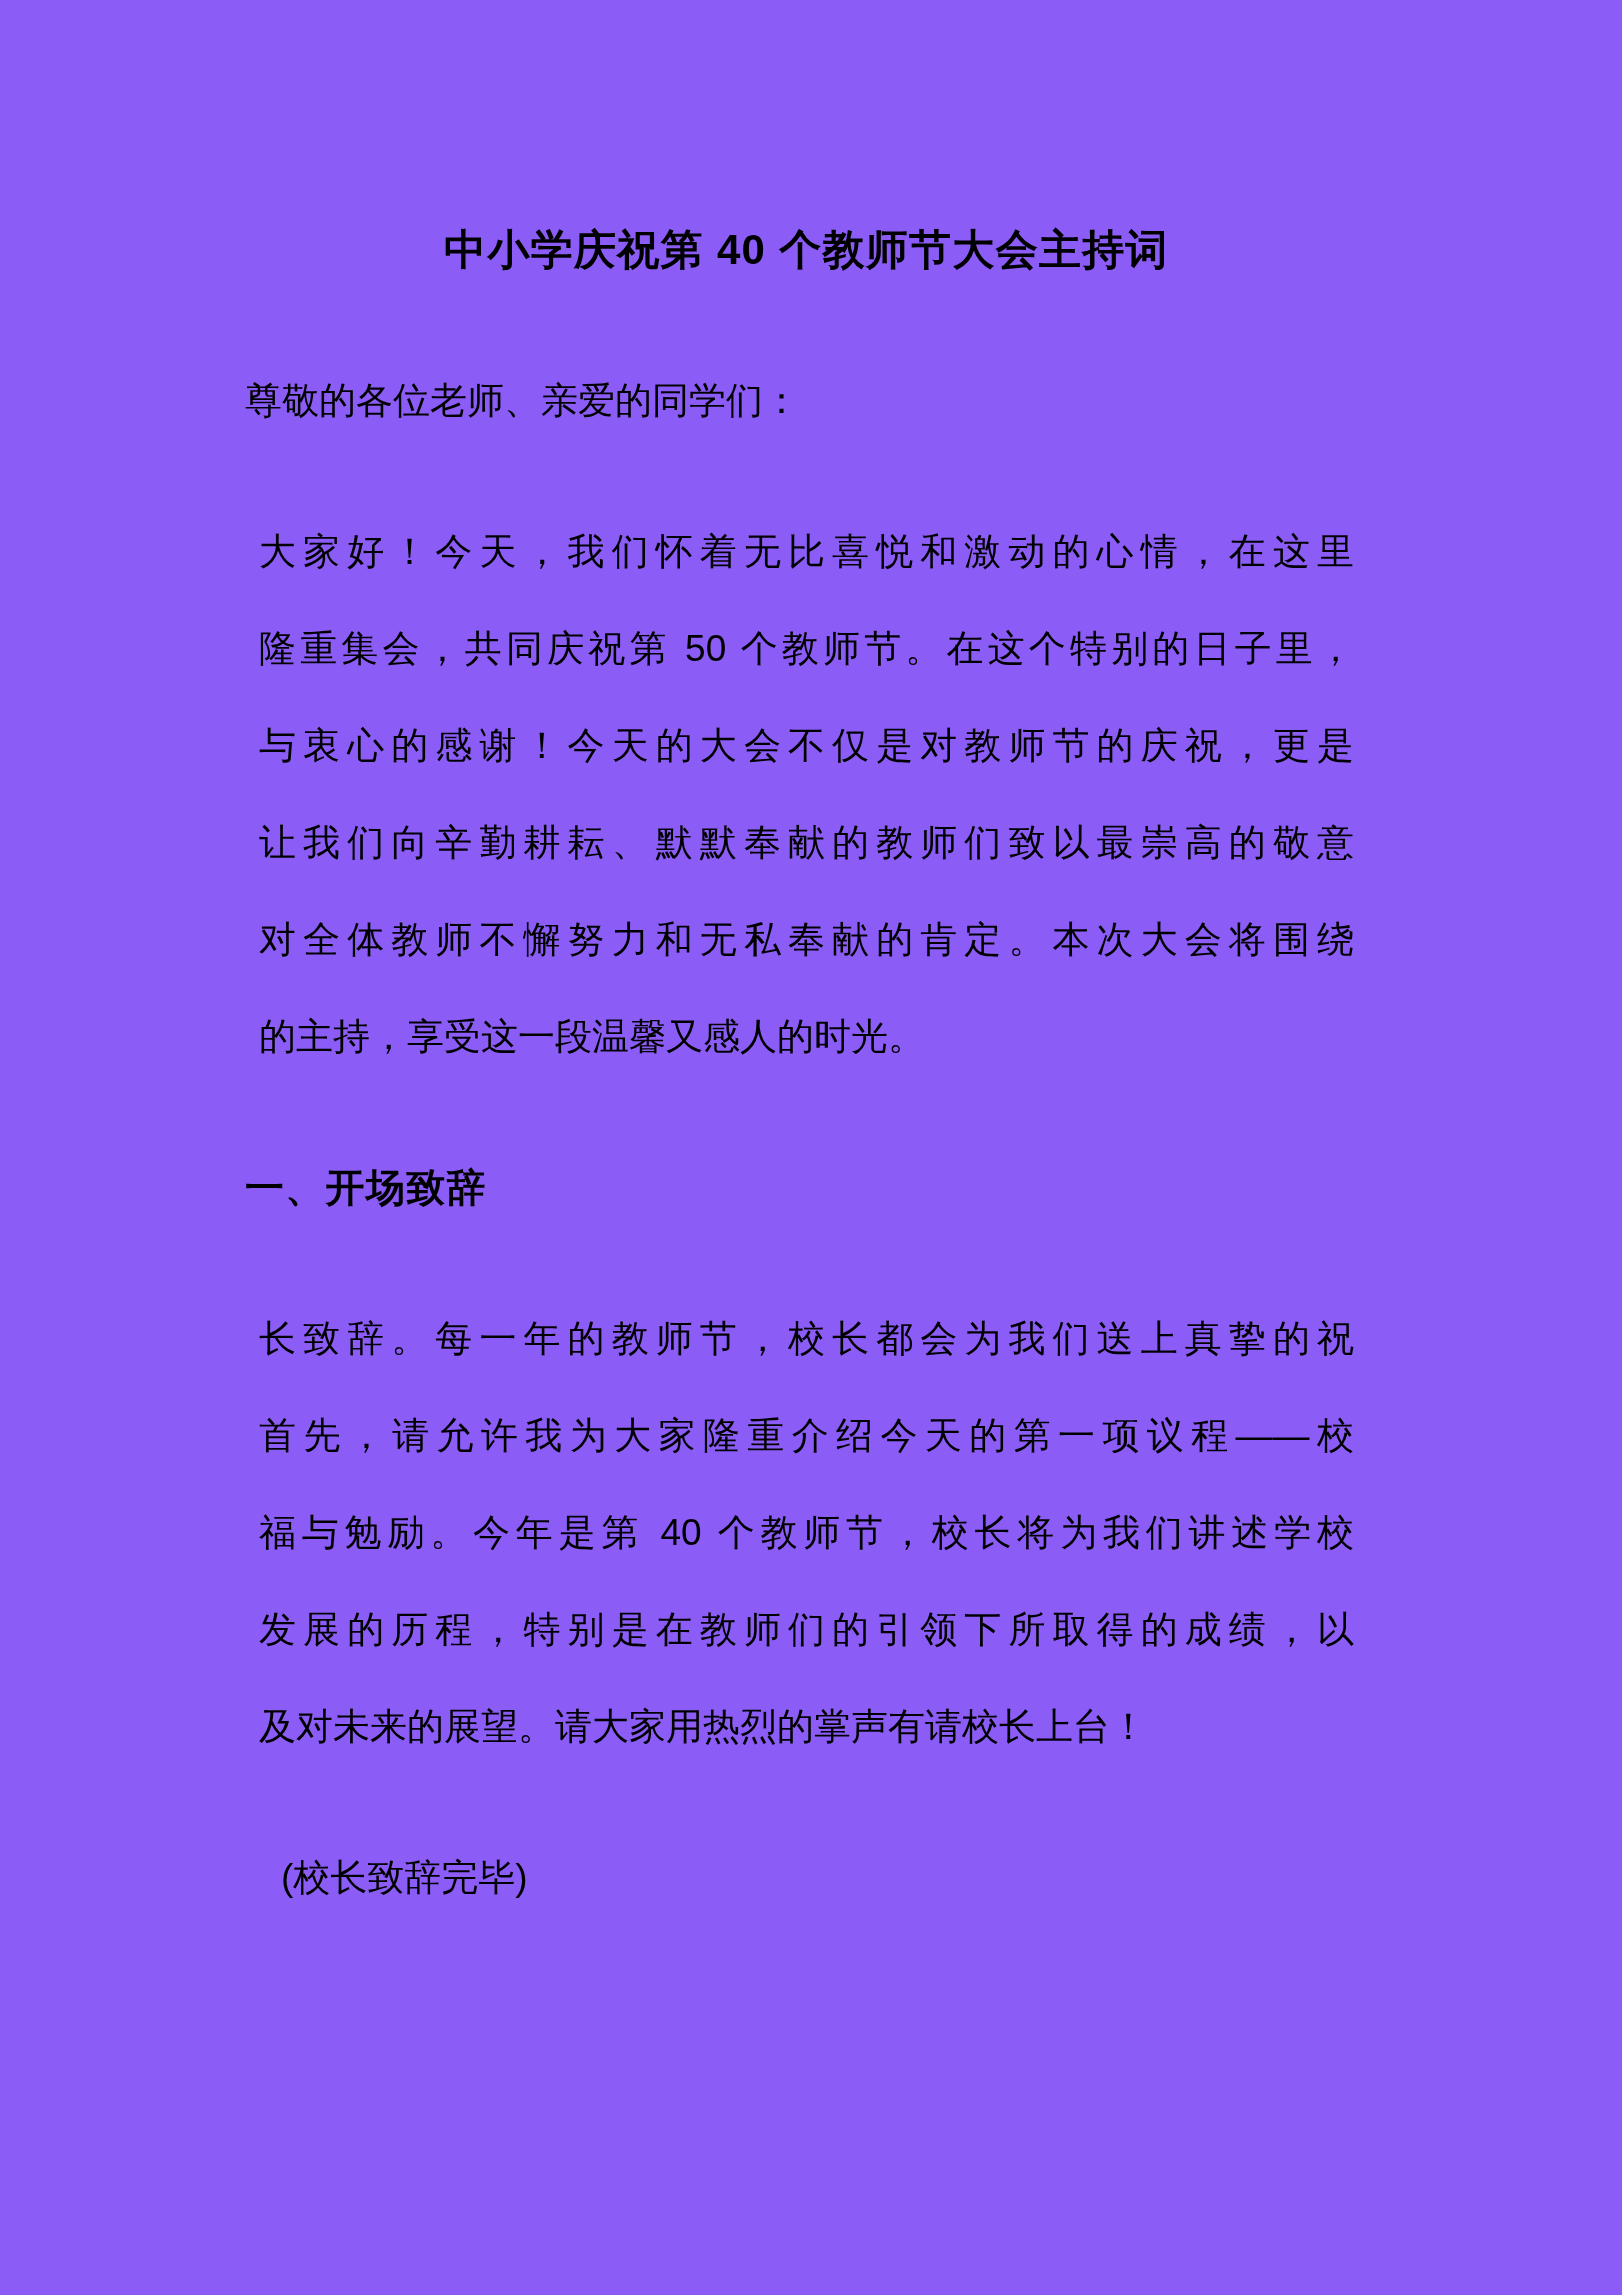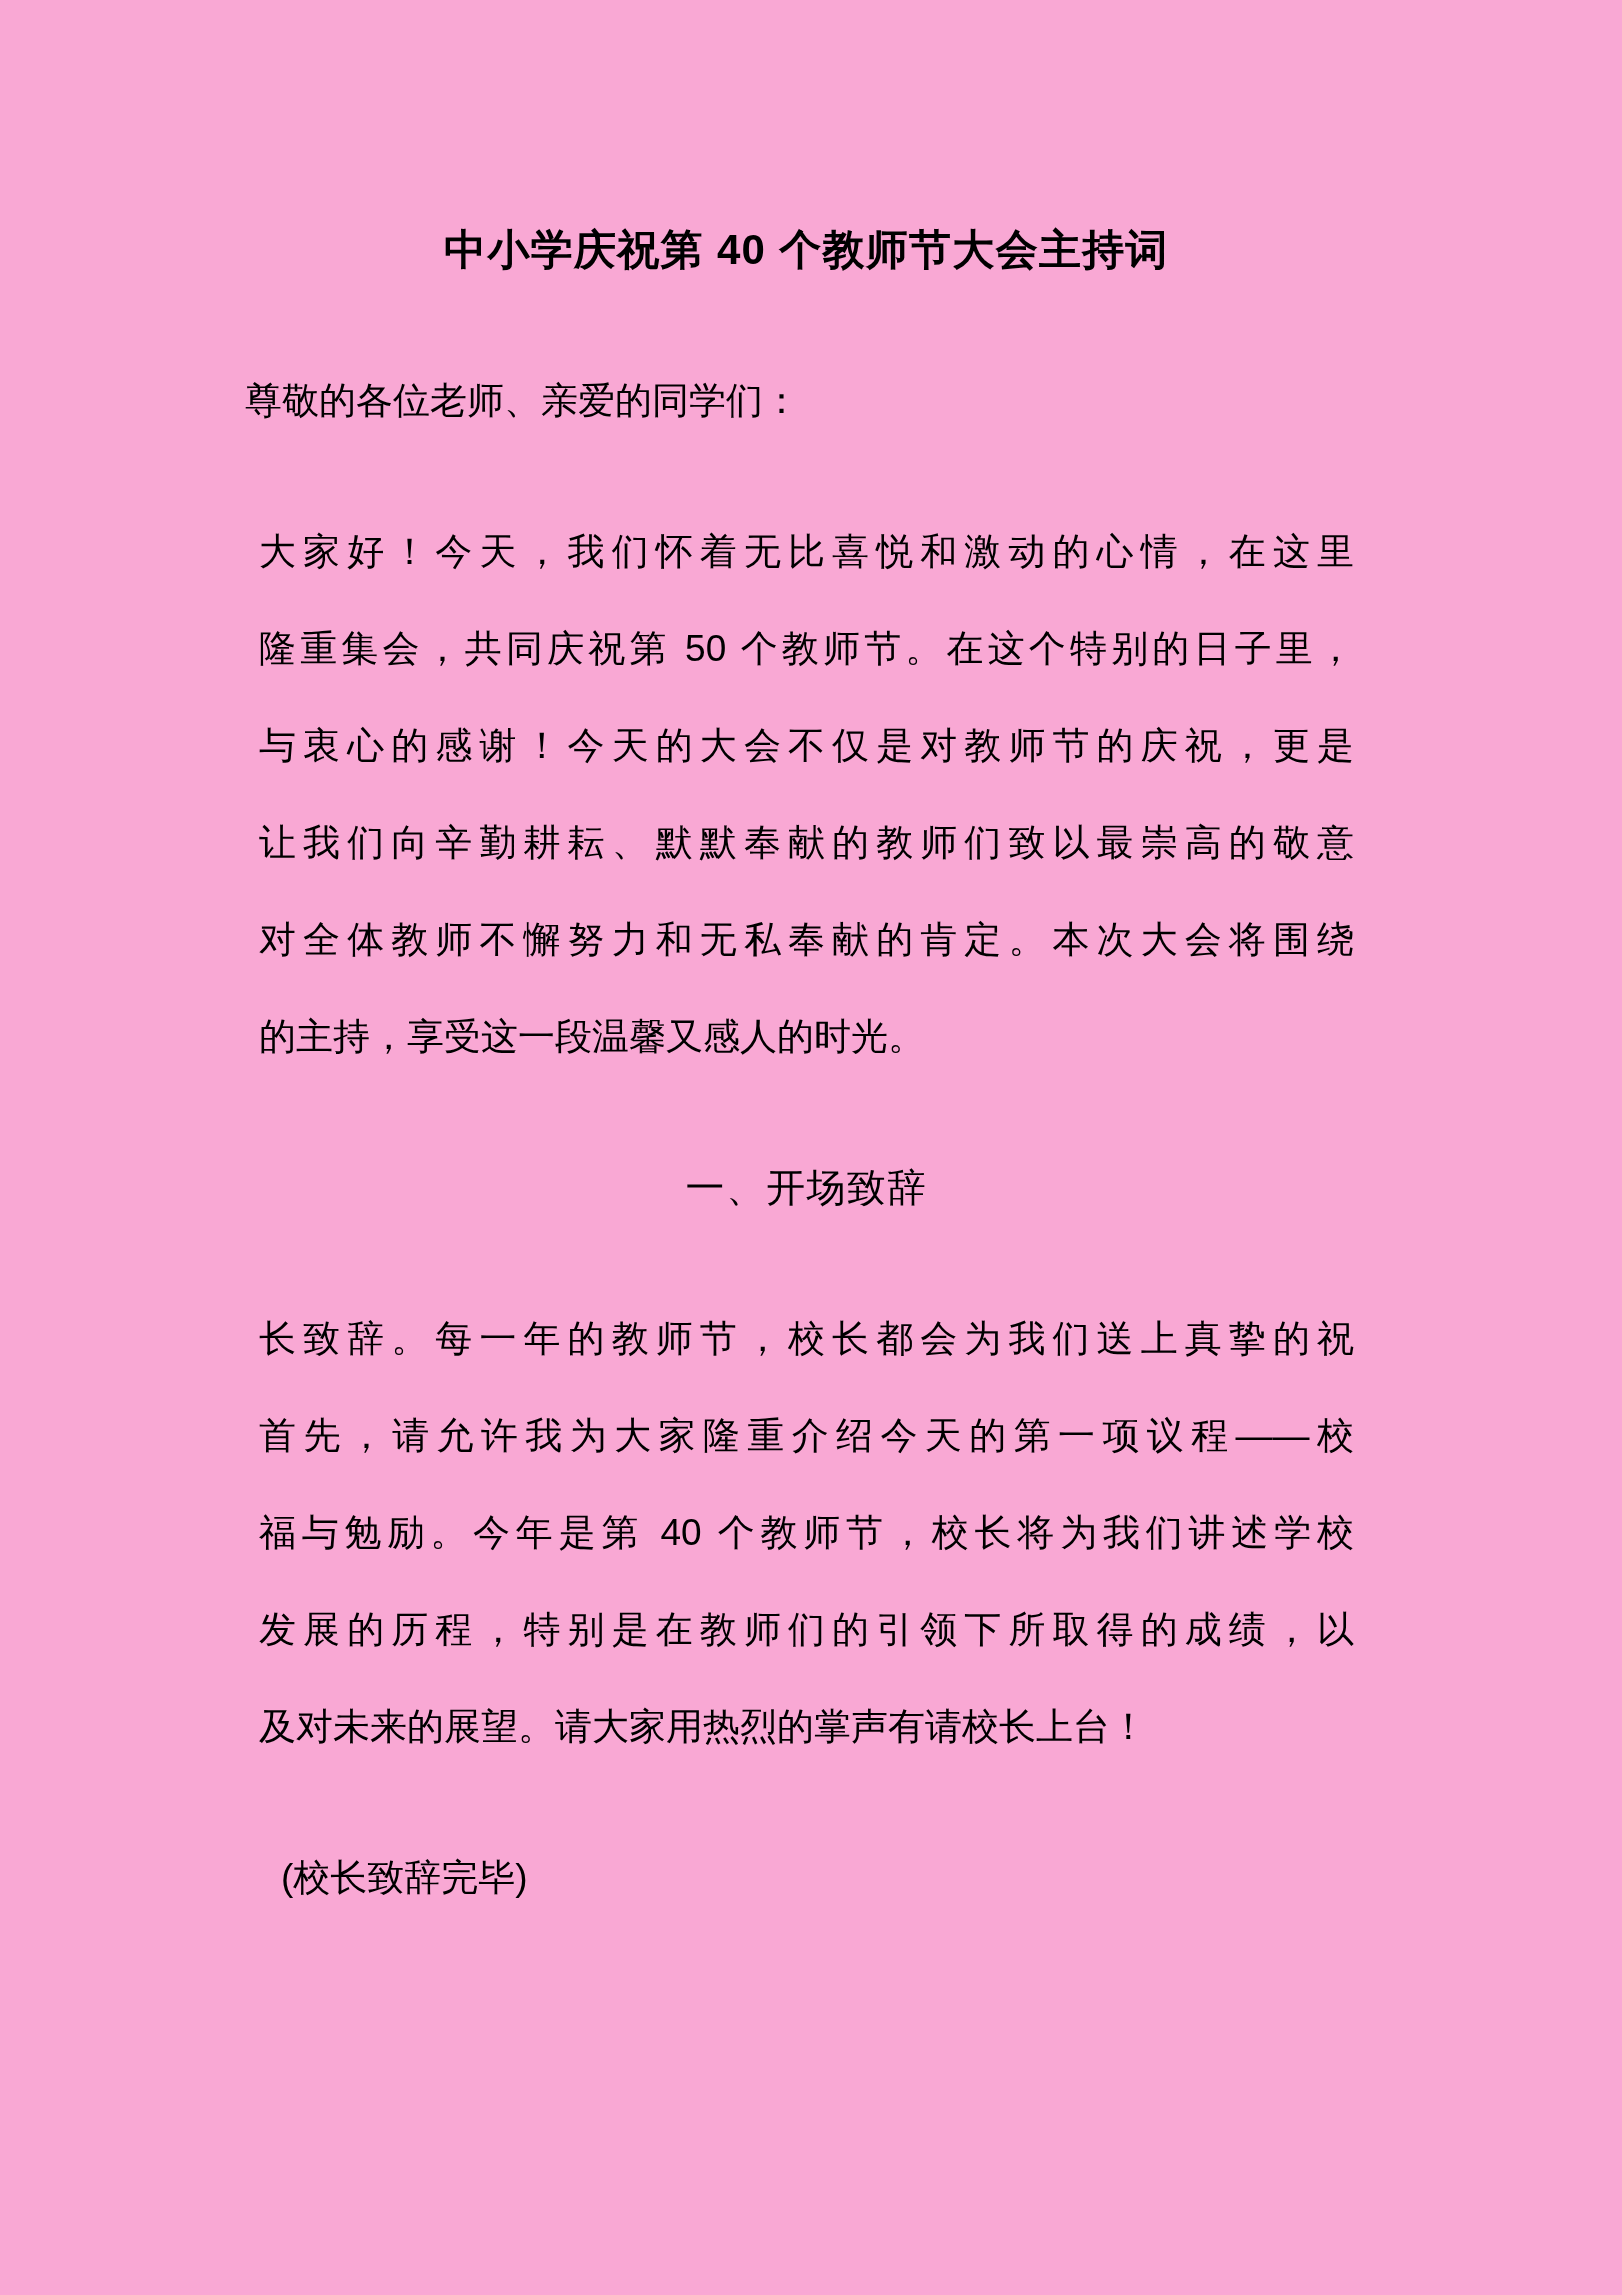--- a/index.html
+++ b/index.html
@@ -5,21 +5,21 @@
   html, body {
     margin: 0;
     padding: 0;
     background: #ffffff;
   }
   .page {
     position: relative;
     width: 1623px;
     height: 2295px;
     box-sizing: border-box;
-    background: #f9a8d4;
+    background: #8b5cf6;
     padding: 208px 255px 8px 245px;
     font-family: "Liberation Sans", sans-serif;
     color: #000000;
     overflow: hidden;
   }
   .doc-title {
     font-size: 42px;
     font-weight: 700;
     text-align: center;
     line-height: 83px;
@@ -41,25 +41,24 @@
   }
   .left {
     text-align: left;
     text-align-last: left;
   }
   .block-gap {
     margin: 0 0 68px 0;
   }
   .section-heading {
     font-size: 39px;
-    font-weight: 400;
+    font-weight: 700;
     line-height: 83px;
     margin: 0 0 68px 0;
     letter-spacing: 1.3px;
-    text-align: center;
   }
   .stage-note {
     text-indent: 22px;
   }
 </style>
 </head>
 <body>
 
 <div class="page">
 

